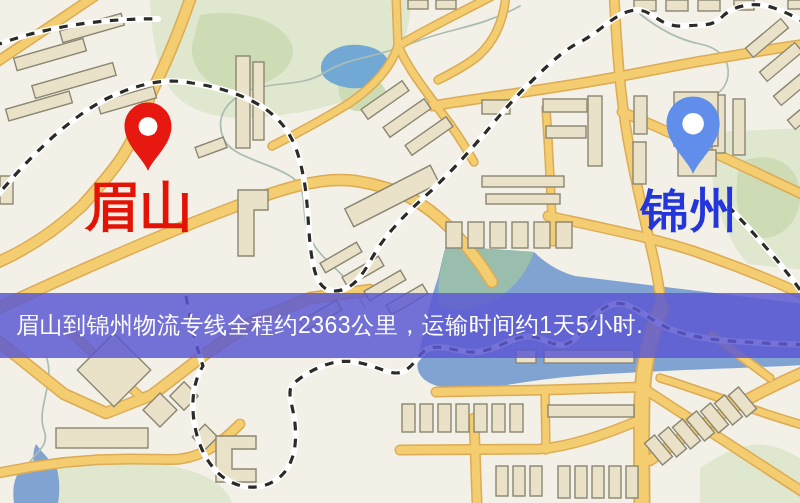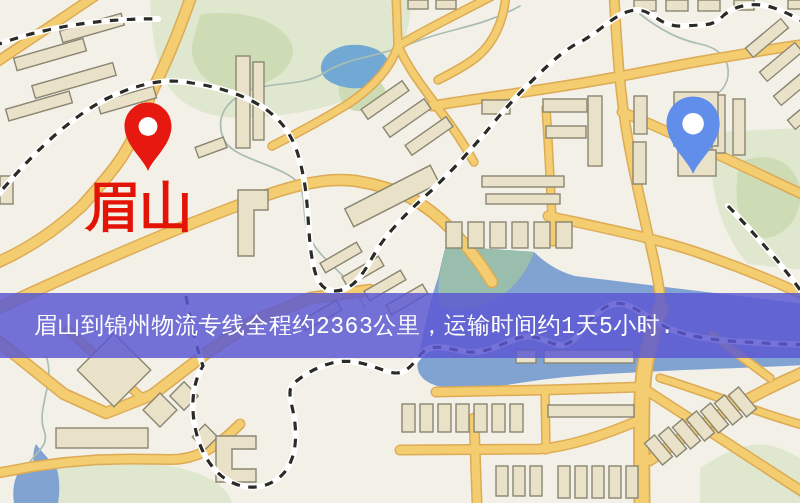--- a/index.html
+++ b/index.html
@@ -37,22 +37,22 @@
 
   
   .place-label{position:absolute;font-weight:700;line-height:1;letter-spacing:2px;
                font-family:"Liberation Serif","DejaVu Serif",serif;filter:blur(.3px);margin-top:8px;}
   .origin-label{left:85px;top:173px;font-size:53px;color:var(--origin_label)}
   .dest-label{left:641px;top:179px;font-size:47px;color:var(--dest_label)}
 
   
   .route-banner{position:absolute;left:0;top:293px;width:800px;height:65px;
                 background:var(--banner_overlay);display:flex;align-items:center;}
-  .route-banner .txt{color:var(--banner_text);font-size:23px;padding-left:34px;
-                     letter-spacing:.5px;white-space:nowrap;filter:blur(.2px);font-family:Liberation Mono, monospace;}
+  .route-banner .txt{color:var(--banner_text);font-size:23px;padding-left:16px;
+                     letter-spacing:.5px;white-space:nowrap;filter:blur(.2px);}
 </style>
 </head>
 <body>
 
 <div class="stage">
 
   <svg class="map-svg" viewBox="0 0 800 503" xmlns="http://www.w3.org/2000/svg">
 
     <g class="park">
       <path d="M150,0 L412,0 C408,40 398,62 380,80 C352,106 300,114 252,118 C212,120 182,108 168,86 C158,70 152,40 150,0 Z"></path>
@@ -228,18 +228,19 @@
       <path class="pin-body" d="M24,0.5 C10.8,0.5 0.5,11 0.5,24.2 C0.5,33.6 5.6,42.6 11.4,50.2 C17.2,57.8 21.6,62.9 24,69 C26.4,62.9 30.8,57.8 36.6,50.2 C42.4,42.6 47.5,33.6 47.5,24.2 C47.5,11 37.2,0.5 24,0.5 Z"></path>
       <circle class="pin-hole" cx="24" cy="24.5" r="9.5"></circle>
     </g>
     <g class="pin dest-pin" transform="translate(666,96) scale(1.13)">
       <path class="pin-body" d="M24,0.5 C10.8,0.5 0.5,11 0.5,24.2 C0.5,33.6 5.6,42.6 11.4,50.2 C17.2,57.8 21.6,62.9 24,69 C26.4,62.9 30.8,57.8 36.6,50.2 C42.4,42.6 47.5,33.6 47.5,24.2 C47.5,11 37.2,0.5 24,0.5 Z"></path>
       <circle class="pin-hole" cx="24" cy="24.5" r="9.5"></circle>
     </g>
   </svg>
 
   <div class="place-label origin-label">眉山</div>
+  <div class="place-label dest-label">锦州</div>
 
   <div class="route-banner">
     <span class="txt">眉山到锦州物流专线全程约2363公里，运输时间约1天5小时.</span>
   </div>
 
 </div>
 
 </body></html>

